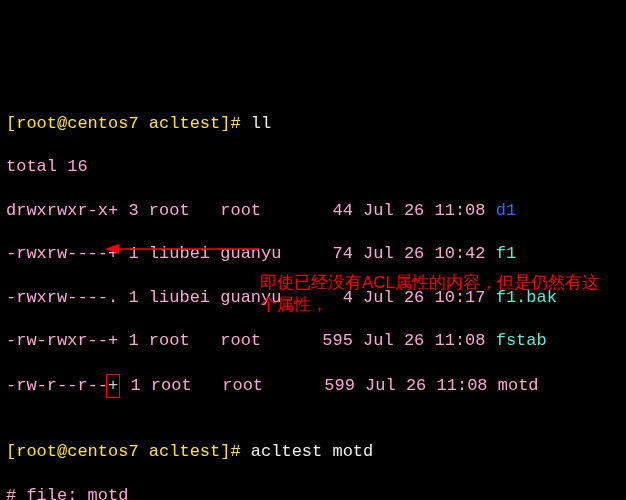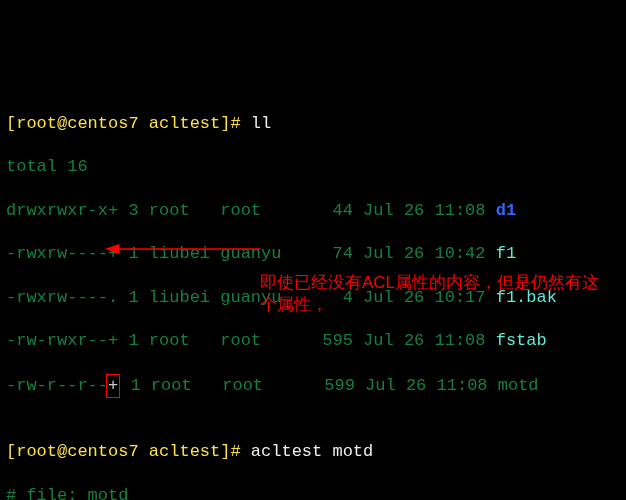--- a/index.html
+++ b/index.html
@@ -11,23 +11,23 @@
     line-height: 1.28;
     width: 626px;
     height: 500px;
     overflow: hidden;
     padding: 4px 6px;
     white-space: pre;
   }
   .line { display: block; }
   .cyan { color: #fde047; }
   .green { color: #5eead4; }
-  .blue { color: #3366ff; font-weight: bold; }
+  .blue { color: #3366ff; font-weight: normal; }
   .white { color: #eeeeee; margin-top: 19px; }
-  .gray { color: #15803d; }
+  .gray { color: #f9a8d4; }
   .red-ann {
     color: #ff0000;
     white-space: normal;
     font-family: "SimSun", "Microsoft YaHei", sans-serif;
     font-size: 17px;
     line-height: 1.3;
   }
   .ann-wrap {
     position: absolute;
     left: 260px;

